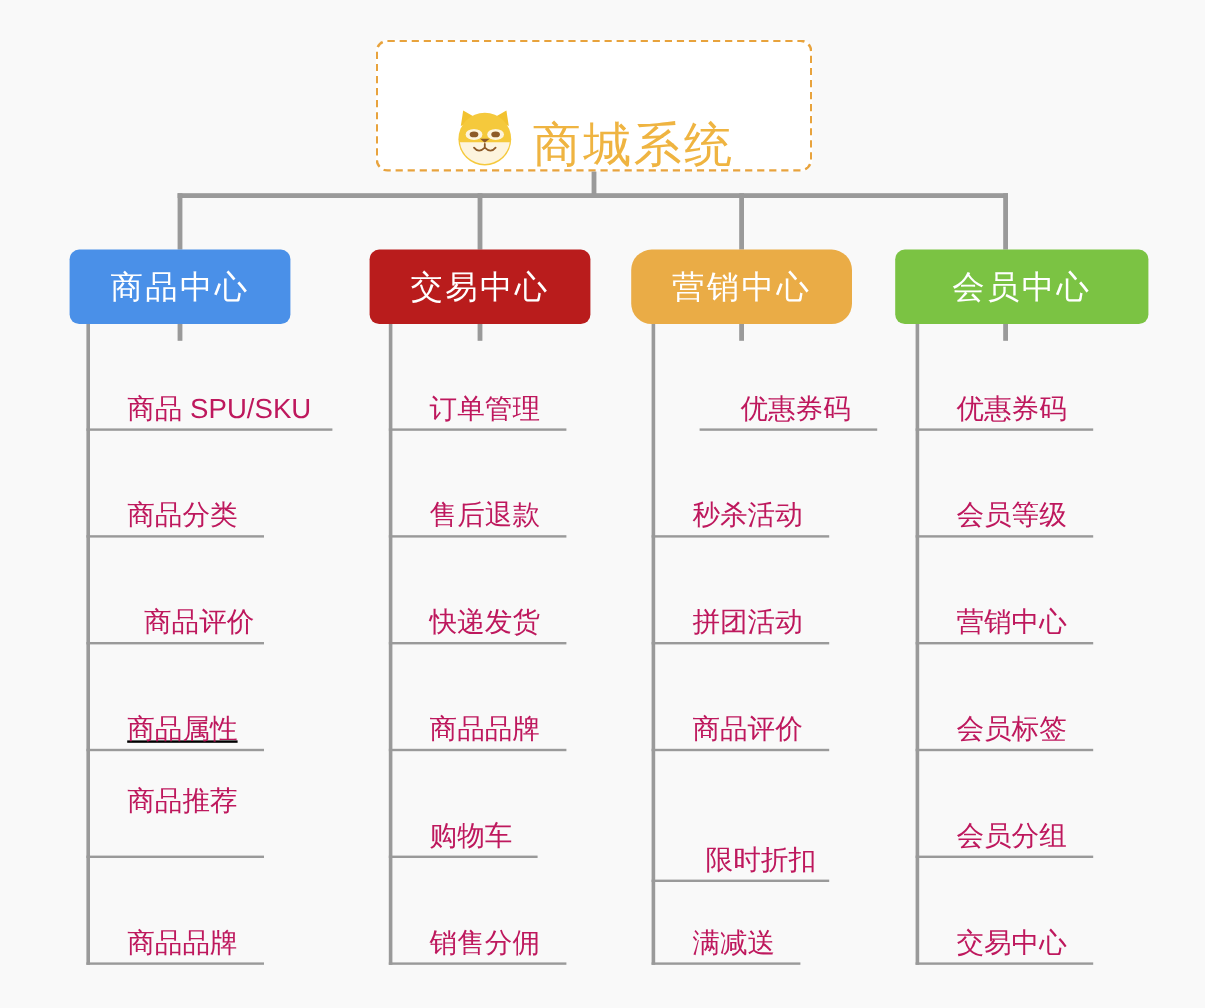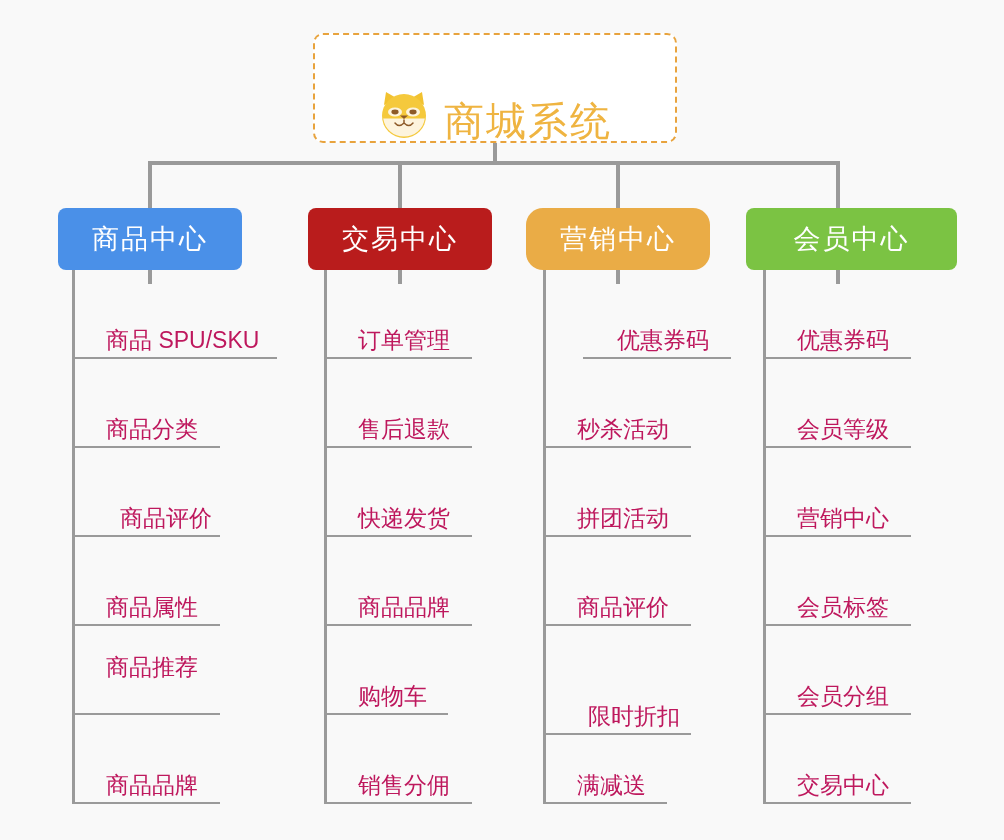--- a/index.html
+++ b/index.html
@@ -164,21 +164,21 @@
         <div class="leaf-trunk" style="height: 534px; background: rgb(154, 154, 154);"></div>
         <div class="leaf-item" style="top: 0px; width: 205px; border-bottom-color: rgb(154, 154, 154);">
           <span class="leaf-label">商品 SPU/SKU</span>
         </div>
         <div class="leaf-item" style="top: 89px; width: 148px; border-bottom-color: rgb(154, 154, 154);">
           <span class="leaf-label">商品分类</span>
         </div>
         <div class="leaf-item" style="top: 178px; width: 148px; border-bottom-color: rgb(154, 154, 154); padding-left: 48px;">
           <span class="leaf-label">商品评价</span>
         </div>
-        <div class="leaf-item" style="top: 267px; width: 148px; border-bottom-color: rgb(154, 154, 154);">
+        <div class="leaf-item" style="top: 267px; width: 148px; border-bottom-color: rgb(154, 154, 154); text-decoration: underline;">
           <span class="leaf-label">商品属性</span>
         </div>
         <div class="leaf-item" style="top: 356px; width: 148px; border-bottom-color: rgb(154, 154, 154); align-items: center;">
           <span class="leaf-label">商品推荐</span>
         </div>
         <div class="leaf-item" style="top: 445px; width: 148px; border-bottom-color: rgb(154, 154, 154);">
           <span class="leaf-label">商品品牌</span>
         </div>
       </div>
       <div class="cat-box" style="left: 308px; width: 184px; background: #b91c1c;">

